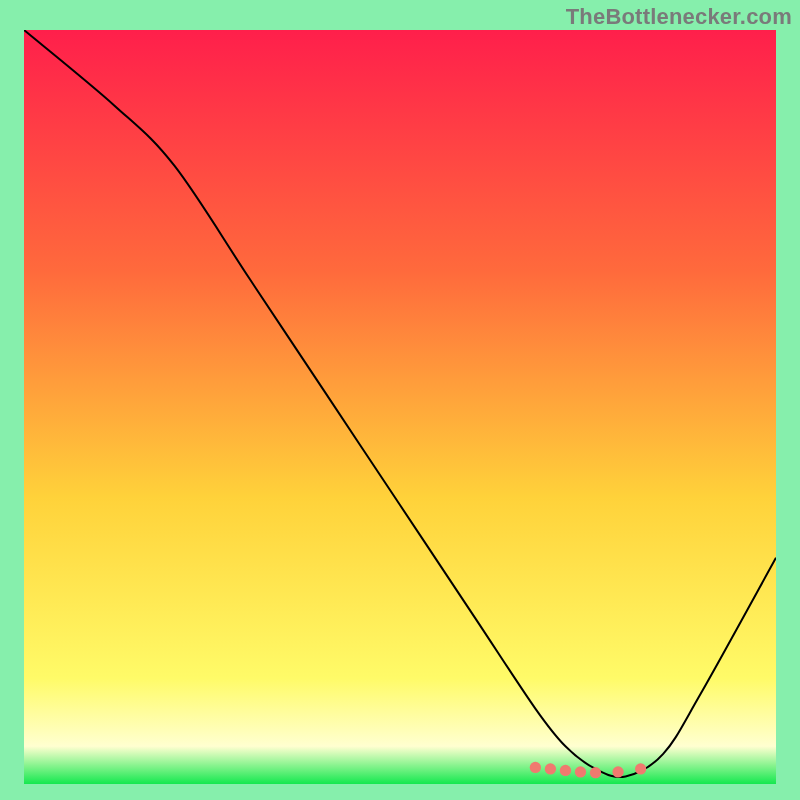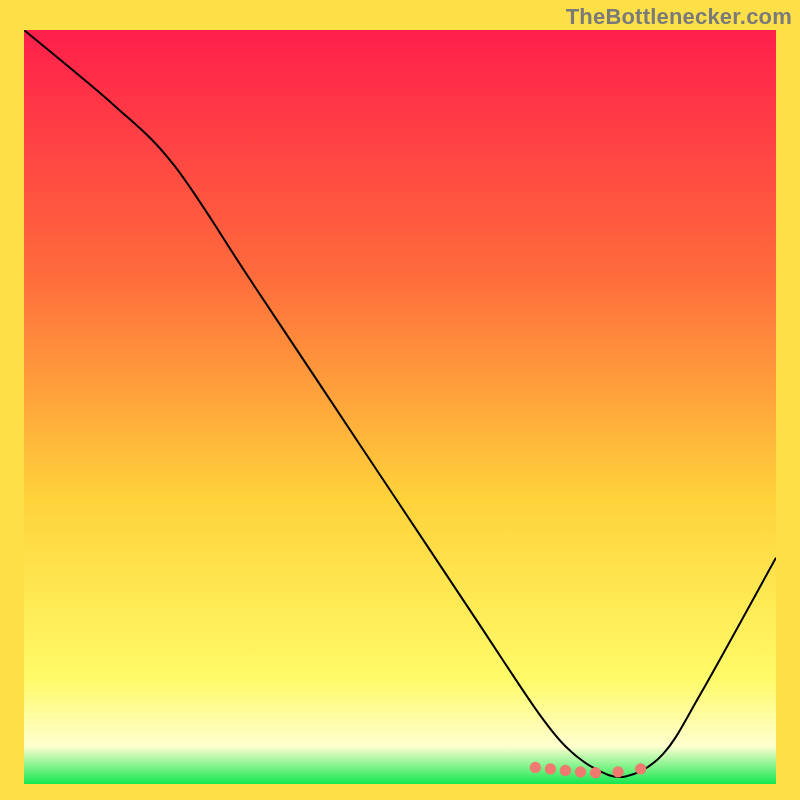--- a/index.html
+++ b/index.html
@@ -1,21 +1,21 @@
 <!DOCTYPE html>
 <html><head>
 <meta charset="utf-8">
 <style>
   * { margin: 0; padding: 0; box-sizing: border-box; }
   html, body { width: 800px; height: 800px; background: #000; overflow: hidden; }
   .stage {
     position: relative;
     width: 800px;
     height: 800px;
-    background: #fde047;
+    background: #86efac;
   }
   .watermark {
     position: absolute;
     top: 4px;
     right: 8px;
     font-family: Arial, Helvetica, sans-serif;
     font-size: 22px;
     font-weight: 600;
     color: #7a7a7a;
     letter-spacing: 0.2px;

